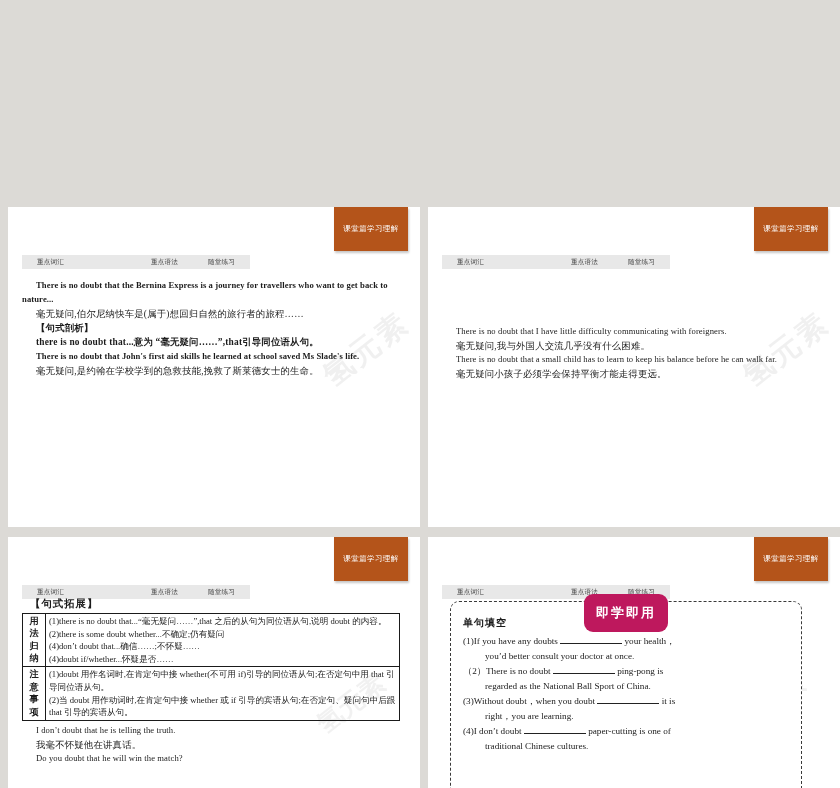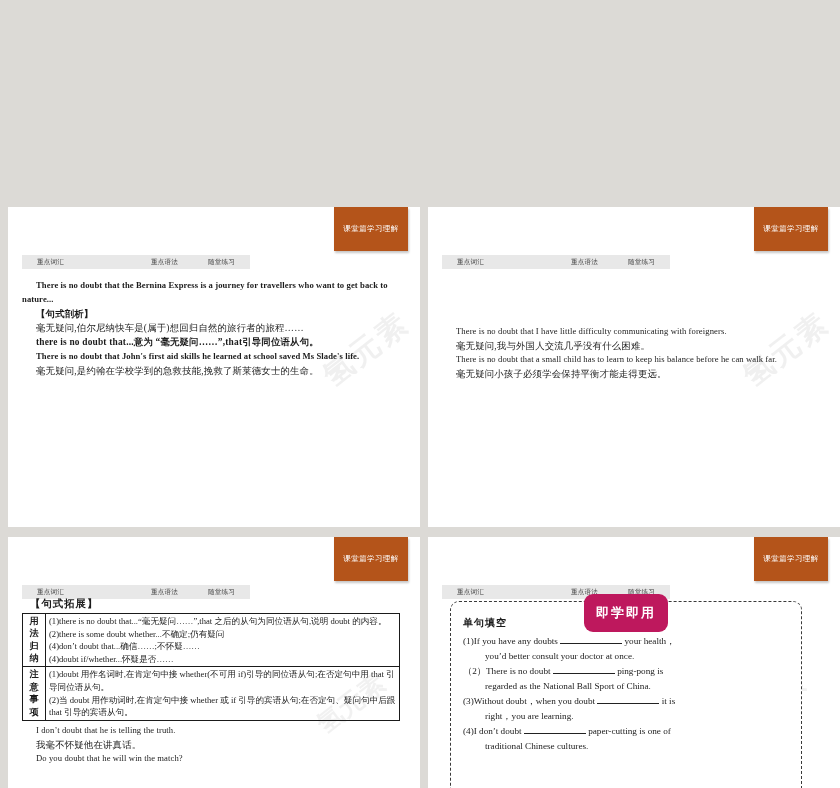--- a/index.html
+++ b/index.html
@@ -151,22 +151,22 @@
     <div class="wm">氢元素</div>
     <div class="badge">课堂篇学习理解</div>
     <div class="tabbar">
       <div class="tab">重点词汇</div>
       <div class="tab active">重点句式</div>
       <div class="tab">重点语法</div>
       <div class="tab">随堂练习</div>
     </div>
     <div class="body" style="top:72px;">
       <div class="en b ind">There is no doubt that the Bernina Express is a journey for travellers who want to get back to nature...</div>
+      <div class="cn ind">毫无疑问,伯尔尼纳快车是(属于)想回归自然的旅行者的旅程……</div>
       <div class="cn ind b">【句式剖析】</div>
-      <div class="cn ind">毫无疑问,伯尔尼纳快车是(属于)想回归自然的旅行者的旅程……</div>
       <div class="cn b ind">there is no doubt that...意为 “毫无疑问……”,that引导同位语从句。</div>
       <div class="en b ind">There is no doubt that John's first aid skills he learned at school saved Ms Slade's life.</div>
       <div class="cn ind">毫无疑问,是约翰在学校学到的急救技能,挽救了斯莱德女士的生命。</div>
     </div>
   </div>
 
   <div class="slide">
     <div class="wm">氢元素</div>
     <div class="badge">课堂篇学习理解</div>
     <div class="tabbar">

